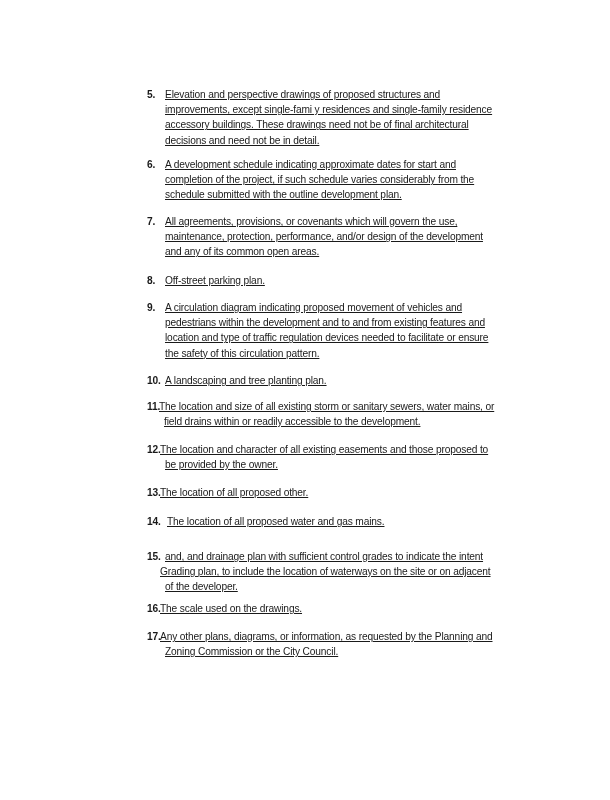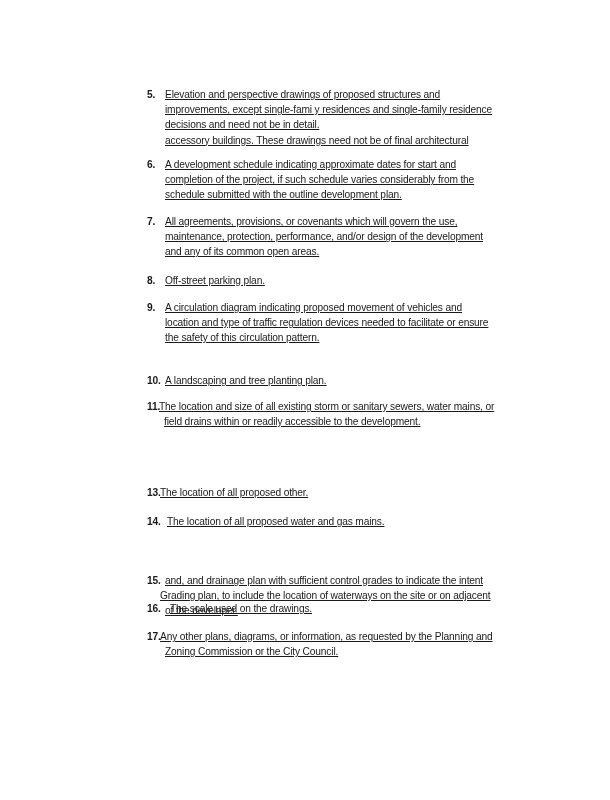--- a/index.html
+++ b/index.html
@@ -14,22 +14,22 @@
 </head>
 <body>
 
 <div class="page">
 
   <div class="item" style="top:87px">
     <span class="num">5.</span>
     <span class="txt">
       <span class="ln">Elevation and perspective drawings of proposed structures and</span>
       <span class="ln">improvements, except single-fami y residences and single-family residence</span>
+      <span class="ln">accessory buildings. These drawings need not be of final architectural</span>
       <span class="ln">decisions and need not be in detail.</span>
-      <span class="ln">accessory buildings. These drawings need not be of final architectural</span>
     </span>
   </div>
 
   <div class="item" style="top:157px">
     <span class="num">6.</span>
     <span class="txt">
       <span class="ln">A development schedule indicating approximate dates for start and</span>
       <span class="ln">completion of the project, if such schedule varies considerably from the</span>
       <span class="ln">schedule submitted with the outline development plan.</span>
     </span>
@@ -48,67 +48,75 @@
     <span class="num">8.</span>
     <span class="txt">
       <span class="ln">Off-street parking plan.</span>
     </span>
   </div>
 
   <div class="item" style="top:300px">
     <span class="num">9.</span>
     <span class="txt">
       <span class="ln">A circulation diagram indicating proposed movement of vehicles and</span>
+      <span class="ln">pedestrians within the development and to and from existing features and</span>
       <span class="ln"> location and type of traffic regulation devices needed to facilitate or ensure</span>
       <span class="ln">the safety of this circulation pattern.</span>
     </span>
   </div>
 
   <div class="item" style="top:373px">
     <span class="num">10.</span>
     <span class="txt">
       <span class="ln"> A landscaping and tree planting plan.</span>
     </span>
   </div>
 
   <div class="item" style="top:399px">
     <span class="num">11.</span>
     <span class="txt" style="margin-left:12px">
       <span class="ln">The location and size of all existing storm or sanitary sewers, water mains, or</span>
       <span class="ln" style="padding-left:5px">field drains within or readily accessible to the development.</span>
     </span>
   </div>
 
+  <div class="item" style="top:442px">
+    <span class="num">12.</span>
+    <span class="txt" style="margin-left:13px">
+      <span class="ln"> The location and character of all existing easements and those proposed to</span>
+      <span class="ln" style="padding-left:5px">be provided by the owner.</span>
+    </span>
+  </div>
 
   <div class="item" style="top:485px">
     <span class="num">13.</span>
     <span class="txt" style="margin-left:13px">
       <span class="ln">The location of all proposed other.</span>
     </span>
   </div>
 
   <div class="item" style="top:514px">
     <span class="num">14.</span>
     <span class="txt" style="margin-left:20px">
       <span class="ln">The location of all proposed water and gas mains.</span>
     </span>
   </div>
 
-  <div class="item" style="top:573px">
+  <div class="item" style="top:549px">
     <span class="num">15.</span>
     <span class="txt" style="margin-left:13px">
       <span class="ln" style="padding-left:5px"> and, and drainage plan with sufficient control grades to indicate the intent</span>
       <span class="ln">Grading plan, to include the location of waterways on the site or on adjacent</span>
       <span class="ln" style="padding-left:5px">of the developer.</span>
     </span>
   </div>
 
   <div class="item" style="top:601px">
     <span class="num">16.</span>
-    <span class="txt" style="margin-left:23px">
+    <span class="txt" style="margin-left:13px">
       <span class="ln">The scale used on the drawings.</span>
     </span>
   </div>
 
   <div class="item" style="top:629px">
     <span class="num">17.</span>
     <span class="txt" style="margin-left:13px">
       <span class="ln">Any other plans, diagrams, or information, as requested by the Planning and</span>
       <span class="ln" style="padding-left:5px">Zoning Commission or the City Council.</span>
     </span>

